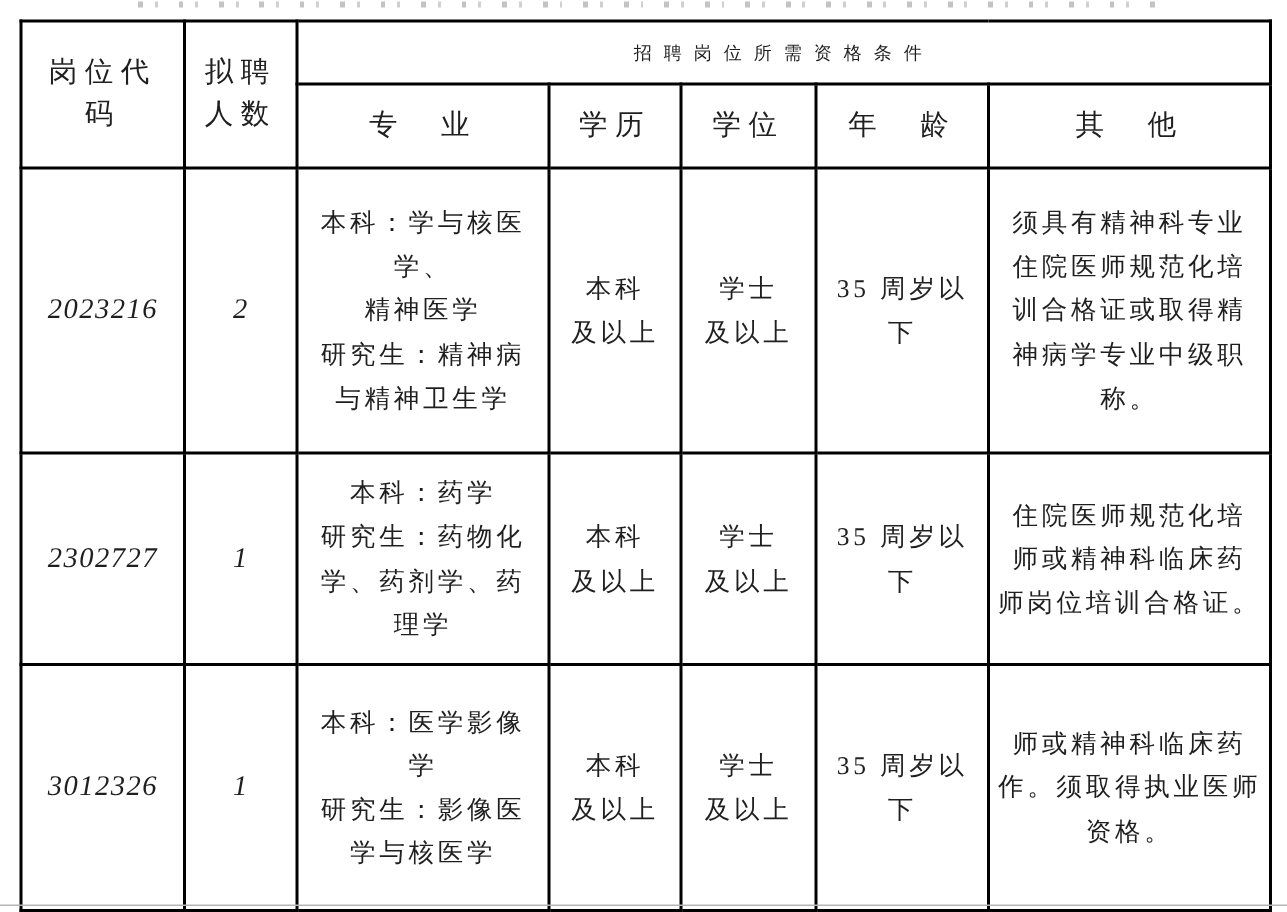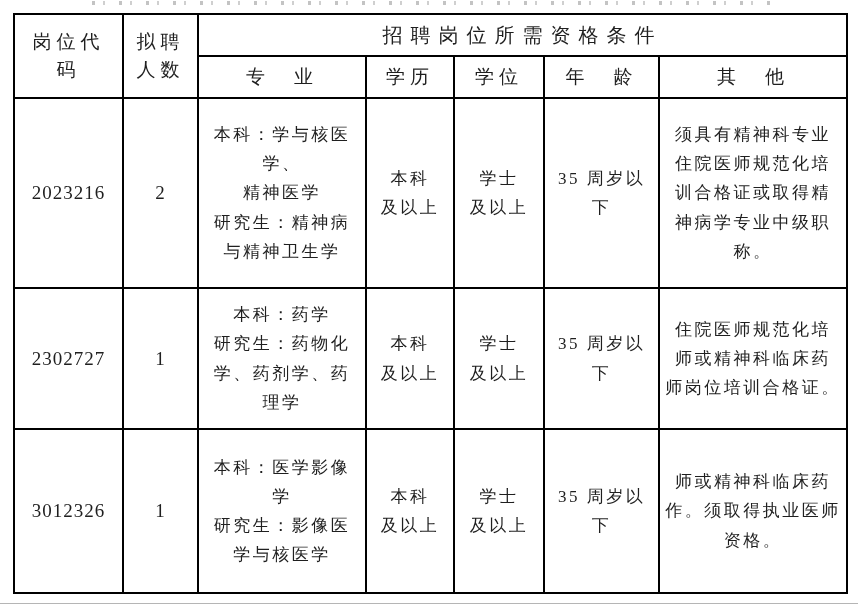--- a/index.html
+++ b/index.html
@@ -43,42 +43,43 @@
   table.recruit th, table.recruit td {
     border: 2px solid #000000;
     text-align: center;
     vertical-align: middle;
     padding: 2px 4px;
     white-space: pre-line;
     font-weight: normal;
     box-sizing: border-box;
   }
   tr.hdr-row-1 { height: 42px; }
-  tr.hdr-row-2 { height: 42px; }
+  tr.hdr-row-2 { height: 56px; font-family: Liberation Mono, monospace; }
   tr.data-row-1 { height: 190px; }
   tr.data-row-2 { height: 141px; }
   tr.data-row-3 { height: 164px; }
   th.span-header {
-    font-size: 20px;
+    font-size: 12px;
     letter-spacing: 8px;
   }
   th.col-header {
     font-size: 19px;
     letter-spacing: 5px;
     line-height: 1.5;
     margin-top: 37px;
   }
   td.cell-cjk {
     font-size: 17px;
     letter-spacing: 2.5px;
     line-height: 1.72;
   }
   td.cell-num {
     font-size: 19px;
     letter-spacing: 1px;
+    font-style: italic;
   }
   .bottom-rule {
     position: absolute;
     left: 0;
     top: 603px;
     width: 858px;
     height: 1px;
     background: #b5b5b5;
   }
 </style>

